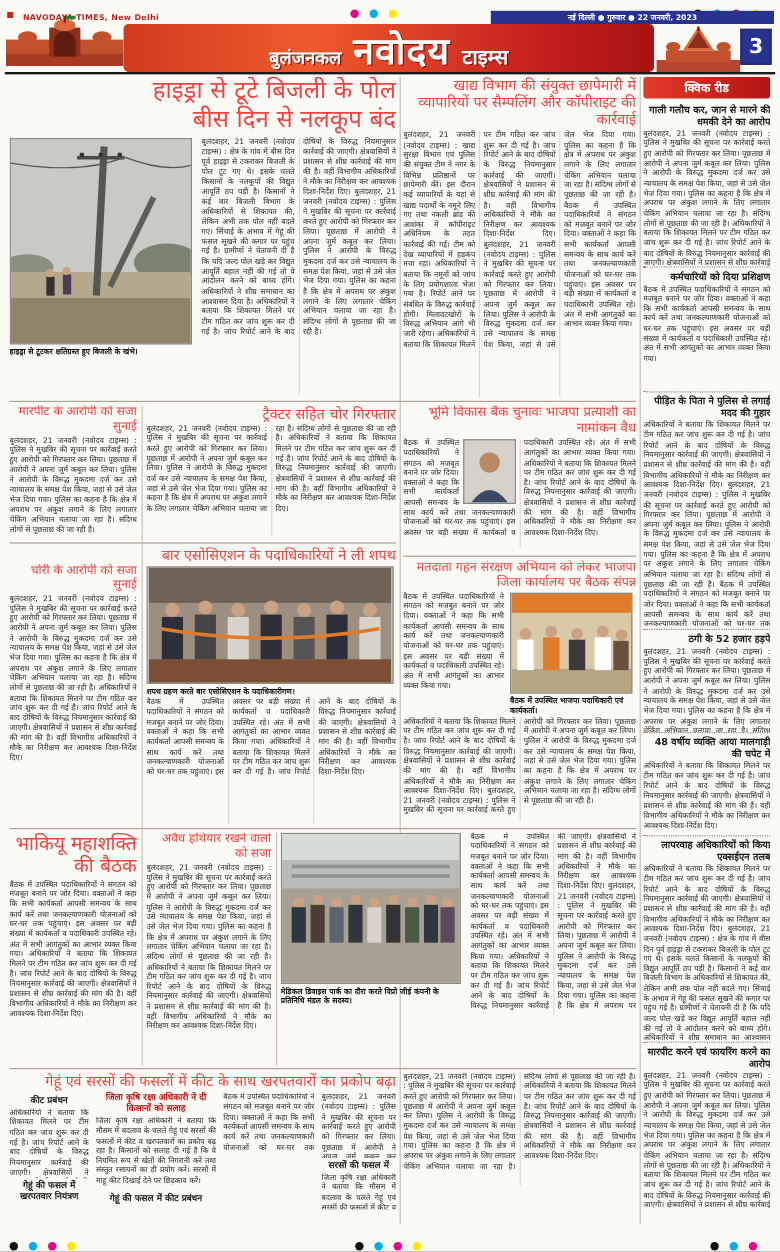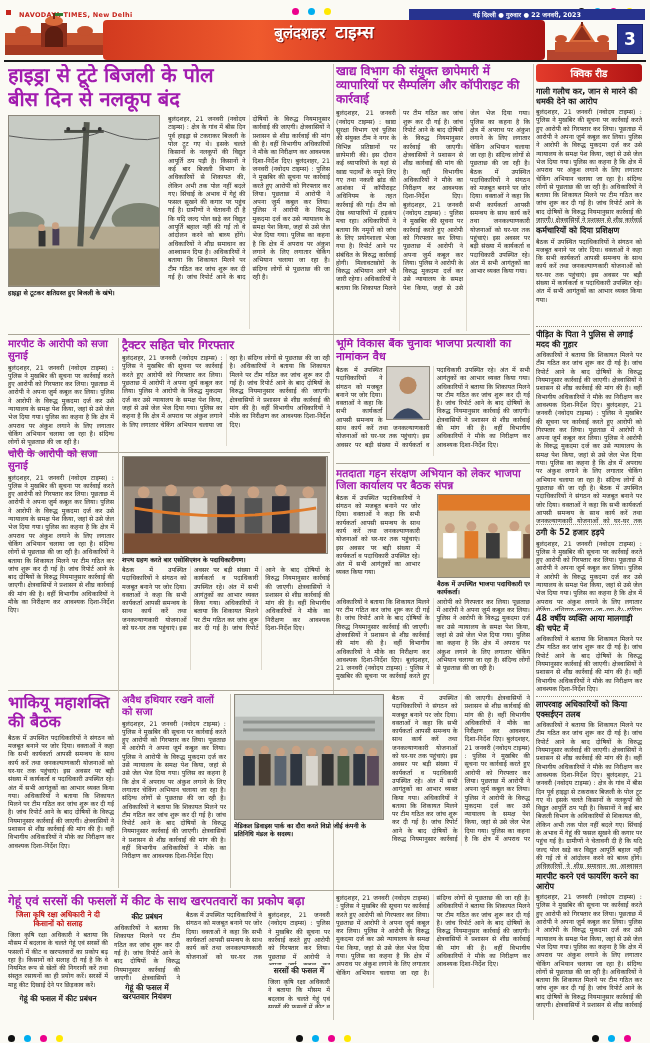--- a/index.html
+++ b/index.html
@@ -1,21 +1,21 @@
 <!DOCTYPE html>
 <html><head>
 <meta charset="utf-8">
 <style>
   *{margin:0;padding:0;box-sizing:border-box}
   html,body{background:#9a9a9a}
   .page{position:relative;width:650px;height:1043px;margin:0 auto;background:#fbfaf4;
         font-family:"DejaVu Sans","Liberation Sans",sans-serif;color:#1a1a1a;overflow:hidden}
   .abs{position:absolute}
   .art{position:absolute;overflow:hidden}
-  .hl{font-weight:bold;text-align:left;line-height:1.18;color:#a21caf}
+  .hl{font-weight:normal;text-align:right;line-height:1.18;color:#ef4444}
   .body{font-size:6.3px;line-height:1.32;text-align:justify;color:#26261f}
   .c2{column-count:2;column-gap:7px;column-rule:1px solid #ded9cd}
   .c3{column-count:3;column-gap:7px;column-rule:1px solid #ded9cd}
   .cap{font-size:6.4px;font-weight:bold;line-height:1.25;color:#111;margin-top:2px}
   .photo{position:relative;background:#c8c8c2;overflow:hidden;border:1px solid #8d887c}
   .photo svg{display:block;width:100%;height:100%}
   .vrule{position:absolute;width:1px;background:#c6c1b4}
   .hrule{position:absolute;height:1px;background:#aaa597}
   .dot{width:7px;height:7px;border-radius:50%;display:inline-block;margin-right:4px;vertical-align:middle}
   .sq{width:5px;height:5px;display:inline-block;margin-right:3px;vertical-align:middle}
@@ -27,21 +27,21 @@
   .mh-title{font-size:31px;font-weight:bold;letter-spacing:1px}
   .mh-suffix{font-size:17px;font-weight:bold}
   .date-strip{position:absolute;background:#27338f;color:#fff;font-size:6.4px;font-weight:bold;
         display:flex;align-items:center;justify-content:center}
   .pagebox{position:absolute;background:#27338f;border:1px solid #18246e;color:#fff;font-size:17px;
         font-weight:bold;display:flex;align-items:center;justify-content:center}
   .qr-header{background:linear-gradient(90deg,#e33b2b,#b21414);color:#fff;font-size:10px;font-weight:bold;
         text-align:center;border-radius:3px;padding:2px 0;margin-bottom:2px}
   .qr-item{overflow:hidden;padding-top:2px}
   .qr-item + .qr-item{border-top:1px dotted #8f8a7d}
-  .qr-hl{font-size:8px;font-weight:bold;text-align:left;line-height:1.2;margin:1px 0 2px}
+  .qr-hl{font-size:8px;font-weight:bold;text-align:right;line-height:1.2;margin:1px 0 2px}
   .subhead-red{font-size:7.4px;font-weight:bold;color:#c01414;text-align:center;line-height:1.2;margin-bottom:2px}
   .subhead{font-size:7.4px;font-weight:bold;text-align:center;line-height:1.2;margin:2px 0}
   .ybox{background:#ffe34d;border:1px solid #d9a400;border-radius:3px;font-size:7px;font-weight:bold;
         text-align:center;line-height:1.25;padding:4px 3px;margin-bottom:3px}
   .pfloat{float:right;margin:0 0 2px 3px}
 </style>
 </head>
 <body>
 
 <div class="page">
@@ -70,21 +70,22 @@
         <rect x="36" y="10" width="26" height="24" fill="#8d2f1c"></rect>
         <path d="M40 22 a9 9 0 0 1 18 0 v12 h-18 z" fill="#5e1d10"></path>
         <ellipse cx="18" cy="18" rx="8" ry="5" fill="#c4512e"></ellipse>
         <ellipse cx="80" cy="18" rx="8" ry="5" fill="#c4512e"></ellipse>
         <ellipse cx="49" cy="8" rx="9" ry="5" fill="#d96a3a"></ellipse>
         <rect x="48" y="0" width="2" height="6" fill="#7a2414"></rect>
         <path d="M50 0 h8 v3 h-8 z" fill="#2e7d32"></path>
       </svg>
     </div>
     <div class="masthead-band" style="left:98px;top:11px;width:442px;height:40px">
-      <span class="mh-city">बुलंदशहर</span>
+      <span class="mh-city">बुलंजनकल</span>
+      <span class="mh-title">नवोदय</span>
       <span class="mh-suffix">टाइम्स</span>
     </div>
     <div class="abs" style="left:542px;top:13px;width:70px;height:38px">
       <svg viewBox="0 0 70 38" width="70" height="38">
         <rect x="0" y="28" width="70" height="10" fill="#b5452f"></rect>
         <rect x="8" y="20" width="54" height="10" fill="#c4512e"></rect>
         <path d="M35 0 L48 20 H22 Z" fill="#d96a3a"></path>
         <path d="M35 4 L44 18 H26 Z" fill="#8d2f1c"></path>
         <ellipse cx="14" cy="17" rx="6" ry="4" fill="#c4512e"></ellipse>
         <ellipse cx="56" cy="17" rx="6" ry="4" fill="#c4512e"></ellipse>
@@ -199,29 +200,30 @@
   </div>
 
   <div class="art" style="left:122px;top:338px;width:208px;height:112px">
     <div class="hl" style="font-size:12px;margin-bottom:2px">ट्रैक्टर सहित चोर गिरफ्तार</div>
     <div class="body c2" style="height:92px">
       <span>बुलंदशहर, 21 जनवरी (नवोदय टाइम्स) : पुलिस ने मुखबिर की सूचना पर कार्रवाई करते हुए आरोपी को गिरफ्तार कर लिया। पूछताछ में आरोपी ने अपना जुर्म कबूल कर लिया। पुलिस ने आरोपी के विरुद्ध मुकदमा दर्ज कर उसे न्यायालय के समक्ष पेश किया, जहां से उसे जेल भेज दिया गया। पुलिस का कहना है कि क्षेत्र में अपराध पर अंकुश लगाने के लिए लगातार चेकिंग अभियान चलाया जा रहा है। संदिग्ध लोगों से पूछताछ की जा रही है।</span>
       <span>अधिकारियों ने बताया कि शिकायत मिलने पर टीम गठित कर जांच शुरू कर दी गई है। जांच रिपोर्ट आने के बाद दोषियों के विरुद्ध नियमानुसार कार्रवाई की जाएगी। क्षेत्रवासियों ने प्रशासन से शीघ्र कार्रवाई की मांग की है। वहीं विभागीय अधिकारियों ने मौके का निरीक्षण कर आवश्यक दिशा-निर्देश दिए।</span>
     </div>
   </div>
 
-  <div class="art" style="left:8px;top:448px;width:106px;height:232px">
+  <div class="art" style="left:8px;top:470px;width:106px;height:232px">
     <div class="hl" style="font-size:10px;margin-bottom:2px">चोरी के आरोपी को सजा सुनाई</div>
     <div class="body" style="height:204px">
       <span>बुलंदशहर, 21 जनवरी (नवोदय टाइम्स) : पुलिस ने मुखबिर की सूचना पर कार्रवाई करते हुए आरोपी को गिरफ्तार कर लिया। पूछताछ में आरोपी ने अपना जुर्म कबूल कर लिया। पुलिस ने आरोपी के विरुद्ध मुकदमा दर्ज कर उसे न्यायालय के समक्ष पेश किया, जहां से उसे जेल भेज दिया गया। पुलिस का कहना है कि क्षेत्र में अपराध पर अंकुश लगाने के लिए लगातार चेकिंग अभियान चलाया जा रहा है। संदिग्ध लोगों से पूछताछ की जा रही है।</span>
       <span>अधिकारियों ने बताया कि शिकायत मिलने पर टीम गठित कर जांच शुरू कर दी गई है। जांच रिपोर्ट आने के बाद दोषियों के विरुद्ध नियमानुसार कार्रवाई की जाएगी। क्षेत्रवासियों ने प्रशासन से शीघ्र कार्रवाई की मांग की है। वहीं विभागीय अधिकारियों ने मौके का निरीक्षण कर आवश्यक दिशा-निर्देश दिए।</span>
     </div>
   </div>
 
   <div class="art" style="left:122px;top:456px;width:208px;height:232px">
+    <div class="hl" style="font-size:12px;margin-bottom:2px">बार एसोसिएशन के पदाधिकारियों ने ली शपथ</div>
     <div class="photo" style="width:206px;height:98px">
       <svg viewBox="0 0 206 98">
         <rect width="206" height="98" fill="#9d8f80"></rect>
         <rect width="206" height="30" fill="#6e6256"></rect>
         <rect y="78" width="206" height="20" fill="#7a4f35"></rect>
         <g>
             <circle cx="20" cy="36" r="6" fill="#c9a183"></circle>
             <rect x="11" y="42" width="18" height="36" fill="#2e2e38"></rect>
           </g>
         <g>
@@ -268,21 +270,21 @@
             <path d="M6 54 q16 -22 32 0 z" fill="#3c4a63"></path>
           </svg>
       </span>
       <span>बैठक में उपस्थित पदाधिकारियों ने संगठन को मजबूत बनाने पर जोर दिया। वक्ताओं ने कहा कि सभी कार्यकर्ता आपसी समन्वय के साथ कार्य करें तथा जनकल्याणकारी योजनाओं को घर-घर तक पहुंचाएं। इस अवसर पर बड़ी संख्या में कार्यकर्ता व पदाधिकारी उपस्थित रहे। अंत में सभी आगंतुकों का आभार व्यक्त किया गया।</span>
       <span>अधिकारियों ने बताया कि शिकायत मिलने पर टीम गठित कर जांच शुरू कर दी गई है। जांच रिपोर्ट आने के बाद दोषियों के विरुद्ध नियमानुसार कार्रवाई की जाएगी। क्षेत्रवासियों ने प्रशासन से शीघ्र कार्रवाई की मांग की है। वहीं विभागीय अधिकारियों ने मौके का निरीक्षण कर आवश्यक दिशा-निर्देश दिए।</span>
     </div>
   </div>
 
   <div class="art" style="left:336px;top:467px;width:194px;height:221px">
     <div class="hl" style="font-size:10.5px;margin-bottom:2px">मतदाता गहन संरक्षण अभियान को लेकर भाजपा जिला कार्यालय पर बैठक संपन्न</div>
-    <div style="display:flex;gap:17px">
+    <div style="display:flex;gap:5px">
       <div class="body" style="width:84px;height:100px;flex:none"><span>बैठक में उपस्थित पदाधिकारियों ने संगठन को मजबूत बनाने पर जोर दिया। वक्ताओं ने कहा कि सभी कार्यकर्ता आपसी समन्वय के साथ कार्य करें तथा जनकल्याणकारी योजनाओं को घर-घर तक पहुंचाएं। इस अवसर पर बड़ी संख्या में कार्यकर्ता व पदाधिकारी उपस्थित रहे। अंत में सभी आगंतुकों का आभार व्यक्त किया गया।</span></div>
       <div style="flex:1">
         <div class="photo" style="width:102px;height:84px">
           <svg viewBox="0 0 102 84">
             <rect width="102" height="84" fill="#d9c9a8"></rect>
             <rect width="102" height="16" fill="#e07b2a"></rect>
             <rect y="64" width="102" height="20" fill="#b5a581"></rect>
             <g>
                 <circle cx="12" cy="34" r="5" fill="#c9a183"></circle>
                 <rect x="5" y="39" width="14" height="26" fill="#fff"></rect>
@@ -384,29 +386,29 @@
         <span>बैठक में उपस्थित पदाधिकारियों ने संगठन को मजबूत बनाने पर जोर दिया। वक्ताओं ने कहा कि सभी कार्यकर्ता आपसी समन्वय के साथ कार्य करें तथा जनकल्याणकारी योजनाओं को घर-घर तक पहुंचाएं। इस अवसर पर बड़ी संख्या में कार्यकर्ता व पदाधिकारी उपस्थित रहे। अंत में सभी आगंतुकों का आभार व्यक्त किया गया।</span>
         <span>अधिकारियों ने बताया कि शिकायत मिलने पर टीम गठित कर जांच शुरू कर दी गई है। जांच रिपोर्ट आने के बाद दोषियों के विरुद्ध नियमानुसार कार्रवाई की जाएगी। क्षेत्रवासियों ने प्रशासन से शीघ्र कार्रवाई की मांग की है। वहीं विभागीय अधिकारियों ने मौके का निरीक्षण कर आवश्यक दिशा-निर्देश दिए।</span>
         <span>बुलंदशहर, 21 जनवरी (नवोदय टाइम्स) : पुलिस ने मुखबिर की सूचना पर कार्रवाई करते हुए आरोपी को गिरफ्तार कर लिया। पूछताछ में आरोपी ने अपना जुर्म कबूल कर लिया। पुलिस ने आरोपी के विरुद्ध मुकदमा दर्ज कर उसे न्यायालय के समक्ष पेश किया, जहां से उसे जेल भेज दिया गया। पुलिस का कहना है कि क्षेत्र में अपराध पर अंकुश लगाने के लिए लगातार चेकिंग अभियान चलाया जा रहा है। संदिग्ध लोगों से पूछताछ की जा रही है।</span>
       </div>
     </div>
   </div>
 
   <div class="art" style="left:8px;top:894px;width:322px;height:126px">
     <div class="hl" style="font-size:12px;margin-bottom:3px">गेहूं एवं सरसों की फसलों में कीट के साथ खरपतवारों का प्रकोप बढ़ा</div>
     <div style="display:flex;gap:6px">
+      <div style="width:66px;flex:none">
+        <div class="subhead">कीट प्रबंधन</div>
+        <div class="body" style="height:58px;overflow:hidden"><span>अधिकारियों ने बताया कि शिकायत मिलने पर टीम गठित कर जांच शुरू कर दी गई है। जांच रिपोर्ट आने के बाद दोषियों के विरुद्ध नियमानुसार कार्रवाई की जाएगी। क्षेत्रवासियों ने प्रशासन से शीघ्र कार्रवाई की मांग की है। वहीं विभागीय अधिकारियों ने मौके का निरीक्षण कर आवश्यक दिशा-निर्देश दिए।</span></div>
+        <div class="subhead">गेहूं की फसल में खरपतवार नियंत्रण</div>
+      </div>
       <div style="width:100px;flex:none">
         <div class="subhead-red">जिला कृषि रक्षा अधिकारी ने दी किसानों को सलाह</div>
         <div class="body" style="height:62px;overflow:hidden"><span>जिला कृषि रक्षा अधिकारी ने बताया कि मौसम में बदलाव के चलते गेहूं एवं सरसों की फसलों में कीट व खरपतवारों का प्रकोप बढ़ रहा है। किसानों को सलाह दी गई है कि वे नियमित रूप से खेतों की निगरानी करें तथा संस्तुत रसायनों का ही प्रयोग करें। सरसों में माहू कीट दिखाई देने पर छिड़काव करें।</span></div>
         <div class="subhead">गेहूं की फसल में कीट प्रबंधन</div>
-      </div>
-      <div style="width:66px;flex:none">
-        <div class="subhead">कीट प्रबंधन</div>
-        <div class="body" style="height:58px;overflow:hidden"><span>अधिकारियों ने बताया कि शिकायत मिलने पर टीम गठित कर जांच शुरू कर दी गई है। जांच रिपोर्ट आने के बाद दोषियों के विरुद्ध नियमानुसार कार्रवाई की जाएगी। क्षेत्रवासियों ने प्रशासन से शीघ्र कार्रवाई की मांग की है। वहीं विभागीय अधिकारियों ने मौके का निरीक्षण कर आवश्यक दिशा-निर्देश दिए।</span></div>
-        <div class="subhead">गेहूं की फसल में खरपतवार नियंत्रण</div>
       </div>
       <div style="width:76px;flex:none">
         <div class="body" style="height:48px;overflow:hidden"><span>बैठक में उपस्थित पदाधिकारियों ने संगठन को मजबूत बनाने पर जोर दिया। वक्ताओं ने कहा कि सभी कार्यकर्ता आपसी समन्वय के साथ कार्य करें तथा जनकल्याणकारी योजनाओं को घर-घर तक पहुंचाएं। इस अवसर पर बड़ी संख्या में कार्यकर्ता व पदाधिकारी उपस्थित रहे। अंत में सभी आगंतुकों का आभार व्यक्त किया गया।</span></div>
       </div>
       <div style="flex:1">
         <div class="body" style="height:54px;overflow:hidden"><span>बुलंदशहर, 21 जनवरी (नवोदय टाइम्स) : पुलिस ने मुखबिर की सूचना पर कार्रवाई करते हुए आरोपी को गिरफ्तार कर लिया। पूछताछ में आरोपी ने अपना जुर्म कबूल कर लिया। पुलिस ने आरोपी के विरुद्ध मुकदमा दर्ज कर उसे न्यायालय के समक्ष पेश किया, जहां से उसे जेल भेज दिया गया। पुलिस का कहना है कि क्षेत्र में अपराध पर अंकुश लगाने के लिए लगातार चेकिंग अभियान चलाया जा रहा है। संदिग्ध लोगों से पूछताछ की जा रही है।</span></div>
         <div class="subhead">सरसों की फसल में</div>
         <div class="body" style="height:30px;overflow:hidden"><span>जिला कृषि रक्षा अधिकारी ने बताया कि मौसम में बदलाव के चलते गेहूं एवं सरसों की फसलों में कीट व खरपतवारों का प्रकोप बढ़ रहा है। किसानों को सलाह दी गई है कि वे नियमित रूप से खेतों की निगरानी करें तथा संस्तुत रसायनों का ही प्रयोग करें। सरसों में माहू कीट दिखाई देने पर छिड़काव करें।</span></div>
       </div>
     </div>

